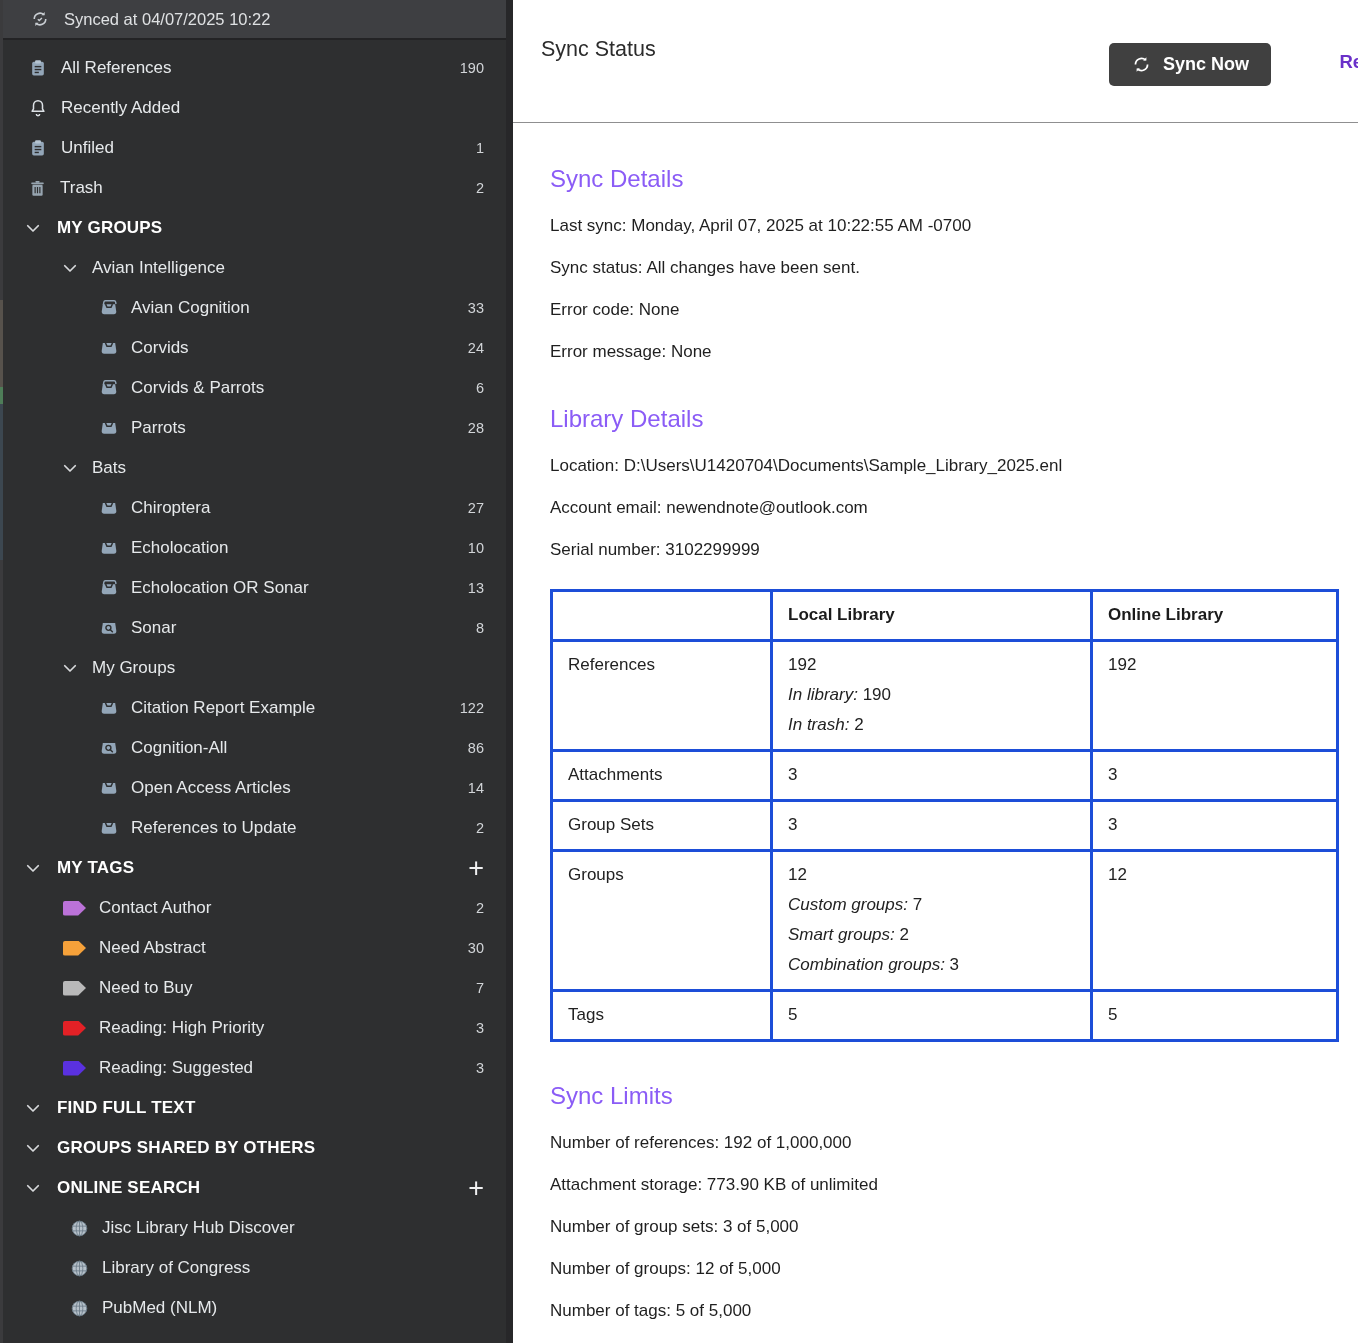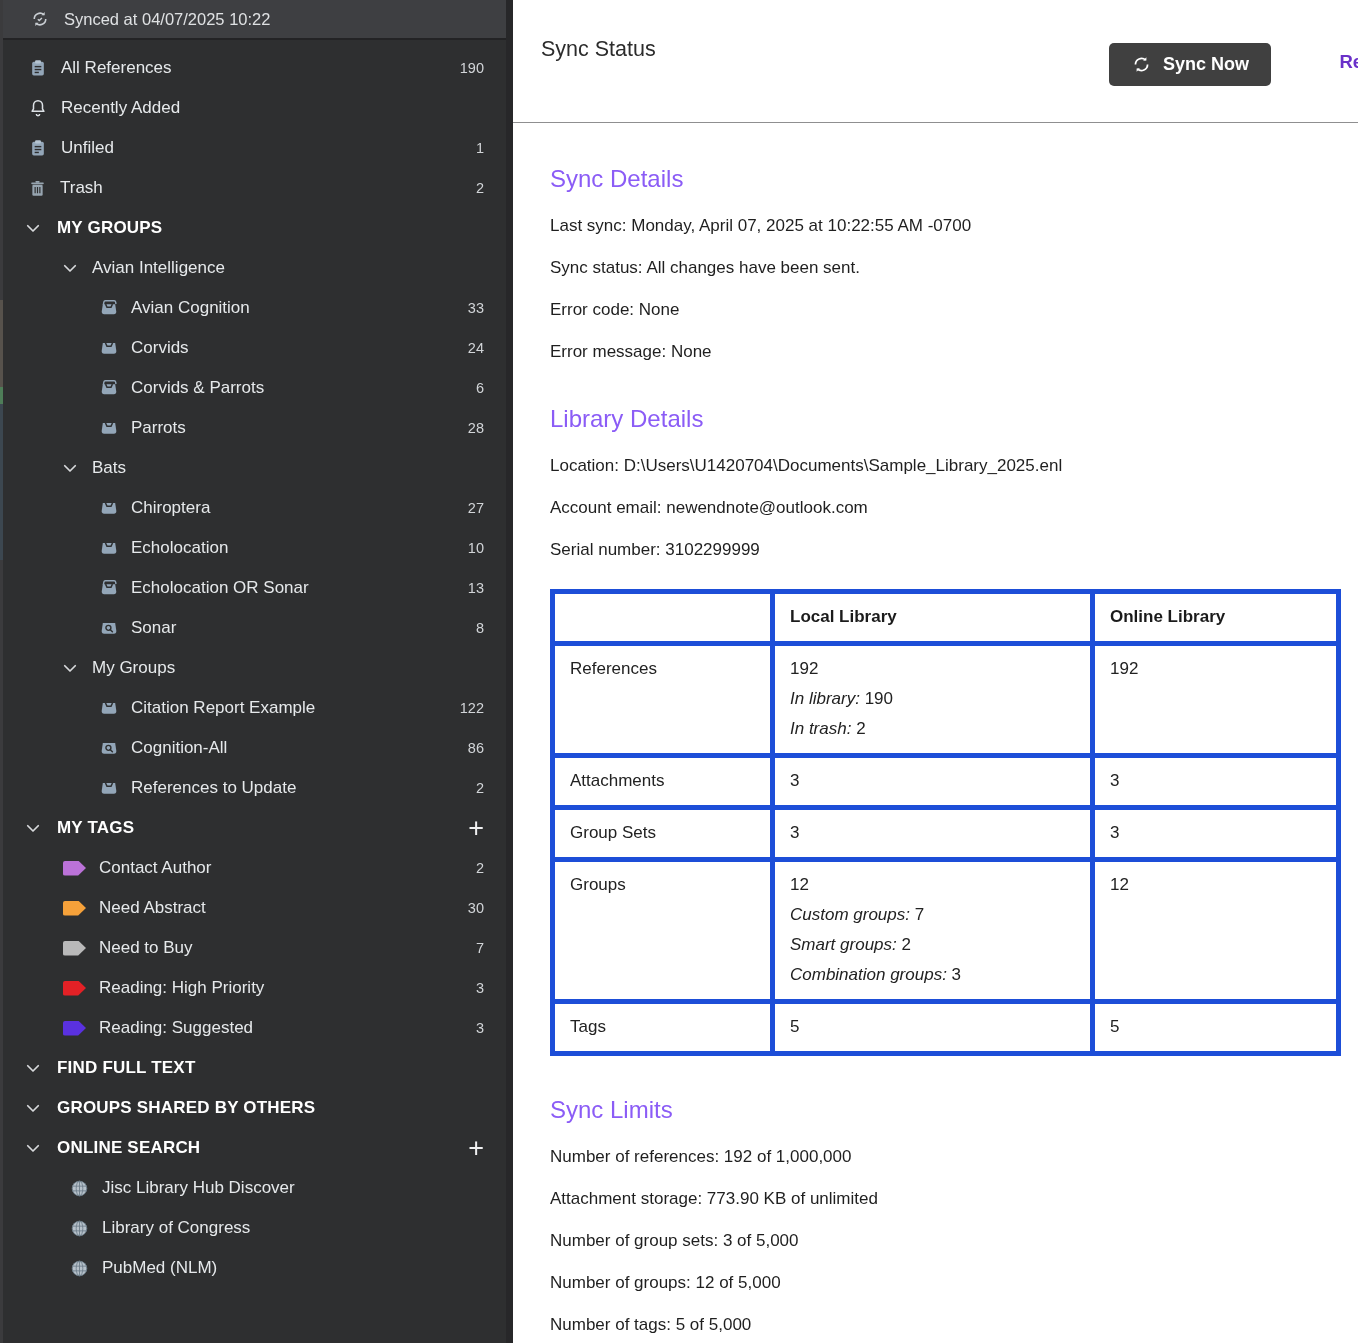--- a/index.html
+++ b/index.html
@@ -52,21 +52,21 @@
                   color:#6a30c9; cursor:pointer; }
 
   .section-heading { font-size:24px; color:#8b5cf6; margin:0 8px 4px 0; font-weight:400; }
   #sync-details { margin:42px 0 0 37px; }
   #library-details { margin:44px 0 0 37px; }
   #sync-limits { margin:40px 0 0 37px; }
   .line { font-size:17px; color:#1f1f1f; margin-top:23px; line-height:19px; white-space:nowrap; }
 
   
   #lib-table { border-collapse:collapse; margin:30px 0 0 37px; }
-  #lib-table th, #lib-table td { border:5px solid #1d4ed8; text-align:left; vertical-align:top;
+  #lib-table th, #lib-table td { border:3px solid #1d4ed8; text-align:left; vertical-align:top;
                                  font-size:17px; padding:13px 14px 14px 15px; }
   #lib-table th { font-weight:bold; color:#1b1b1b; height:49px; }
   #lib-table col.c1 { width:220px; } #lib-table col.c2 { width:320px; } #lib-table col.c3 { width:246px; }
   #lib-table td { color:#222; }
   #lib-table .detail { margin-top:10px; }
   #lib-table .detail em { font-style:italic; }
 </style>
 </head>
 <body>
 
@@ -266,20 +266,30 @@
         <div class="srow ind-grp">
           <span class="ic">
             <svg viewBox="0 0 24 24" width="20" height="20">
               <path d="M4.6 6h14.8l1.4 9.6c.25 1.75-1.05 3.4-2.85 3.4H6.05c-1.8 0-3.1-1.65-2.85-3.4L4.6 6z" fill="#93a6b8"></path>
               <circle cx="11.3" cy="11.8" r="3" fill="none" stroke="#2e2f30" stroke-width="1.7"></circle>
               <path d="M13.5 14l2.6 2.6" stroke="#2e2f30" stroke-width="1.7" stroke-linecap="round"></path>
             </svg>
           </span>
           <span class="lbl">Cognition-All</span>
           <span class="cnt">86</span>
+        </div>
+        <div class="srow ind-grp">
+          <span class="ic">
+            <svg viewBox="0 0 24 24" width="20" height="20">
+              <path d="M4.6 6h14.8l1.4 9.6c.25 1.75-1.05 3.4-2.85 3.4H6.05c-1.8 0-3.1-1.65-2.85-3.4L4.6 6z" fill="#93a6b8"></path>
+              <path d="M7.8 6l1.8 4h4.8l1.8-4" fill="none" stroke="#2e2f30" stroke-width="1.8"></path>
+            </svg>
+          </span>
+          <span class="lbl">Open Access Articles</span>
+          <span class="cnt">14</span>
         </div>
         <div class="srow ind-grp">
           <span class="ic">
             <svg viewBox="0 0 24 24" width="20" height="20">
               <path d="M4.6 6h14.8l1.4 9.6c.25 1.75-1.05 3.4-2.85 3.4H6.05c-1.8 0-3.1-1.65-2.85-3.4L4.6 6z" fill="#93a6b8"></path>
               <path d="M7.8 6l1.8 4h4.8l1.8-4" fill="none" stroke="#2e2f30" stroke-width="1.8"></path>
             </svg>
           </span>
           <span class="lbl">References to Update</span>
           <span class="cnt">2</span>

